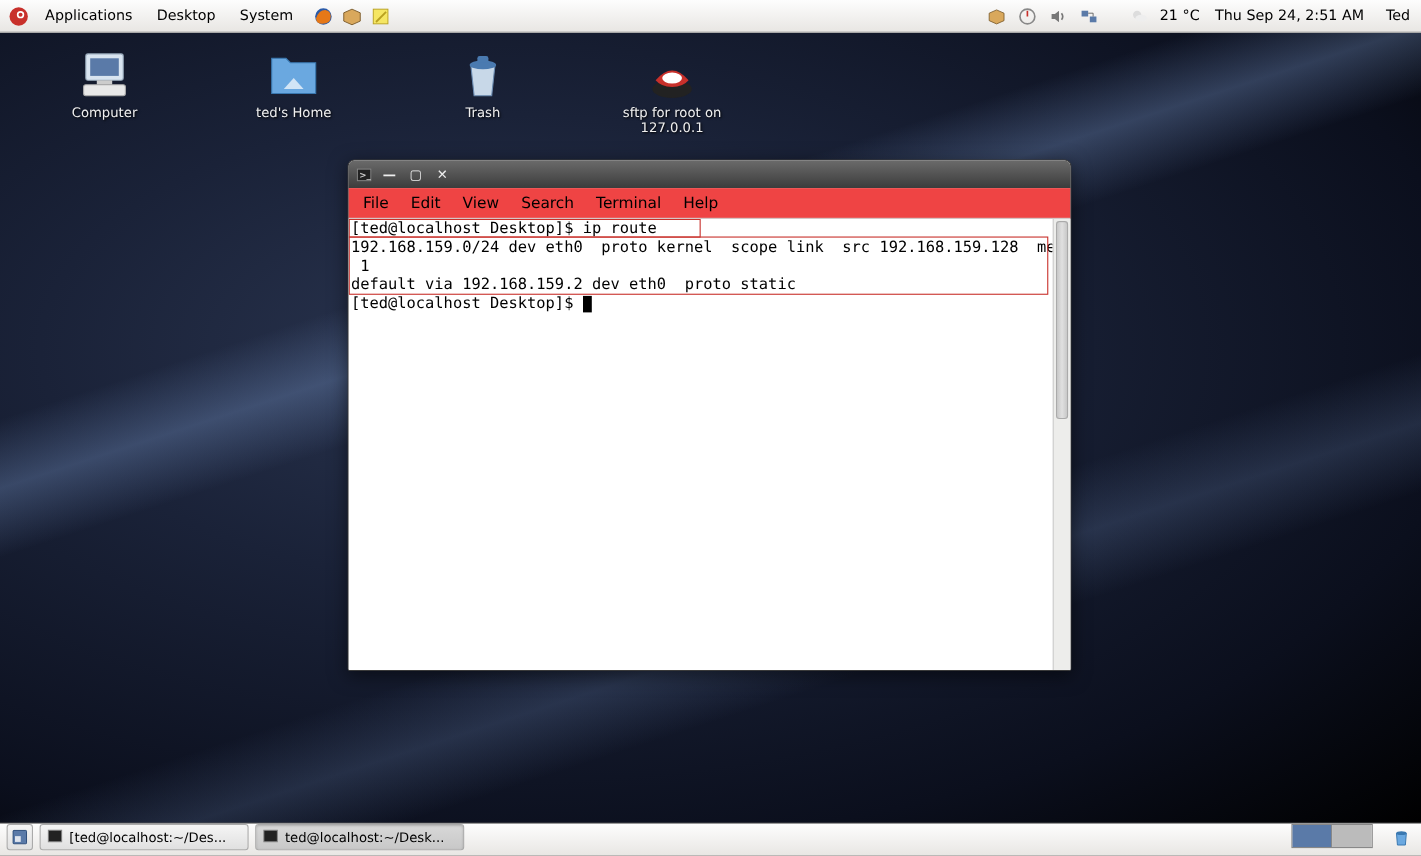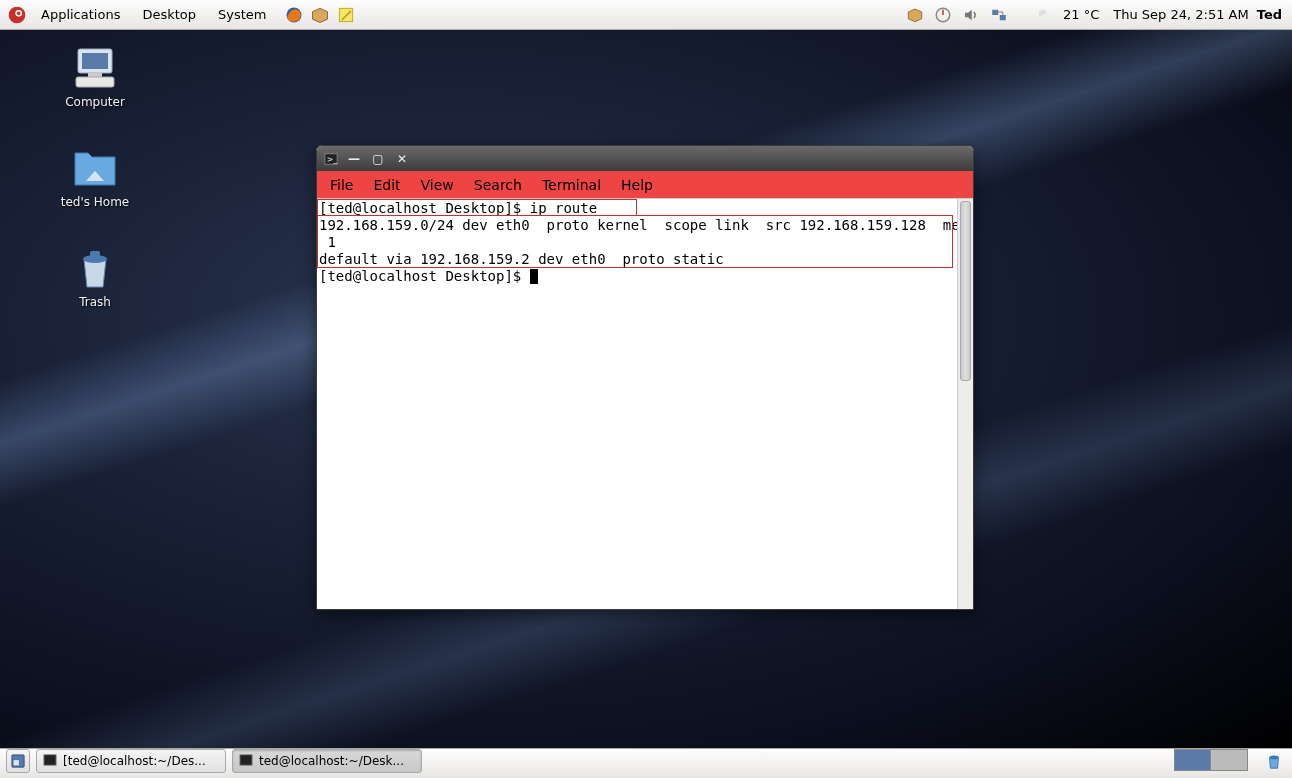--- a/index.html
+++ b/index.html
@@ -120,22 +120,22 @@
       margin-left:8px;
       width:24px; height:24px;
       display:flex; align-items:center; justify-content:center;
     }
 
     
     .desktop-icons {
       position:absolute;
       top:15px; left:20px;
       display:flex;
-      flex-direction:column;
-      gap:36px;
+      flex-direction:row;
+      gap:22px;
       z-index:1;
     }
     .desktop-icon {
       width:150px;
       display:flex;
       flex-direction:column;
       align-items:center;
       gap:4px;
       color:#f0f0f0;
       text-shadow:1px 1px 2px #000;
@@ -299,21 +299,21 @@
     </span>
     <span style="width:10px"></span>
     <span class="tray-icon">
       <svg viewBox="0 0 24 24" width="18" height="18">
           <circle cx="9" cy="10" r="5" fill="#ddd"></circle>
           <ellipse cx="14" cy="14" rx="7" ry="4" fill="#eee"></ellipse>
         </svg>
     </span>
     <span>21 °C</span>
     <span style="margin-left:6px">Thu Sep 24,  2:51 AM</span>
-    <span style="font-weight:bold; margin-left:0; margin-right:4px">Ted</span>
+    <span style="font-weight:normal; margin-left:12px; margin-right:4px">Ted</span>
   </div>
 </div>
 
 <div class="desktop">
   <div class="desktop-icons">
     <div class="desktop-icon">
       <div class="icon-img">
         <svg viewBox="0 0 50 46" width="50" height="46">
             <rect x="8" y="4" width="34" height="24" rx="2" fill="#d8e4f0" stroke="#9ab"></rect>
             <rect x="12" y="8" width="26" height="16" fill="#5a7aa8"></rect>
@@ -334,20 +334,30 @@
     </div>
     <div class="desktop-icon">
       <div class="icon-img">
         <svg viewBox="0 0 50 46" width="50" height="46">
             <path d="M14 14 L36 14 L33 42 L17 42 Z" fill="#c8d8e8" stroke="#6a8ab0"></path>
             <ellipse cx="25" cy="14" rx="12" ry="4" fill="#4a7ab0"></ellipse>
             <rect x="20" y="6" width="10" height="6" rx="2" fill="#4a7ab0"></rect>
           </svg>
       </div>
       <span>Trash</span>
+    </div>
+    <div class="desktop-icon">
+      <div class="icon-img">
+        <svg viewBox="0 0 50 46" width="50" height="46">
+            <ellipse cx="25" cy="36" rx="18" ry="8" fill="#222"></ellipse>
+            <path d="M10 28 Q25 10 40 28 Q35 34 25 34 Q15 34 10 28" fill="#c8302b"></path>
+            <ellipse cx="25" cy="26" rx="9" ry="5" fill="#fff"></ellipse>
+          </svg>
+      </div>
+      <span>sftp for root on 127.0.0.1</span>
     </div>
   </div>
 
   <div class="window">
     <div class="titlebar">
       <span class="window-icon">
         <svg viewBox="0 0 16 16" width="14" height="14">
             <rect x="1" y="2" width="14" height="12" fill="#222" stroke="#888"></rect>
             <text x="3" y="11" font-size="9" fill="#ccc">&gt;_</text>
           </svg>

